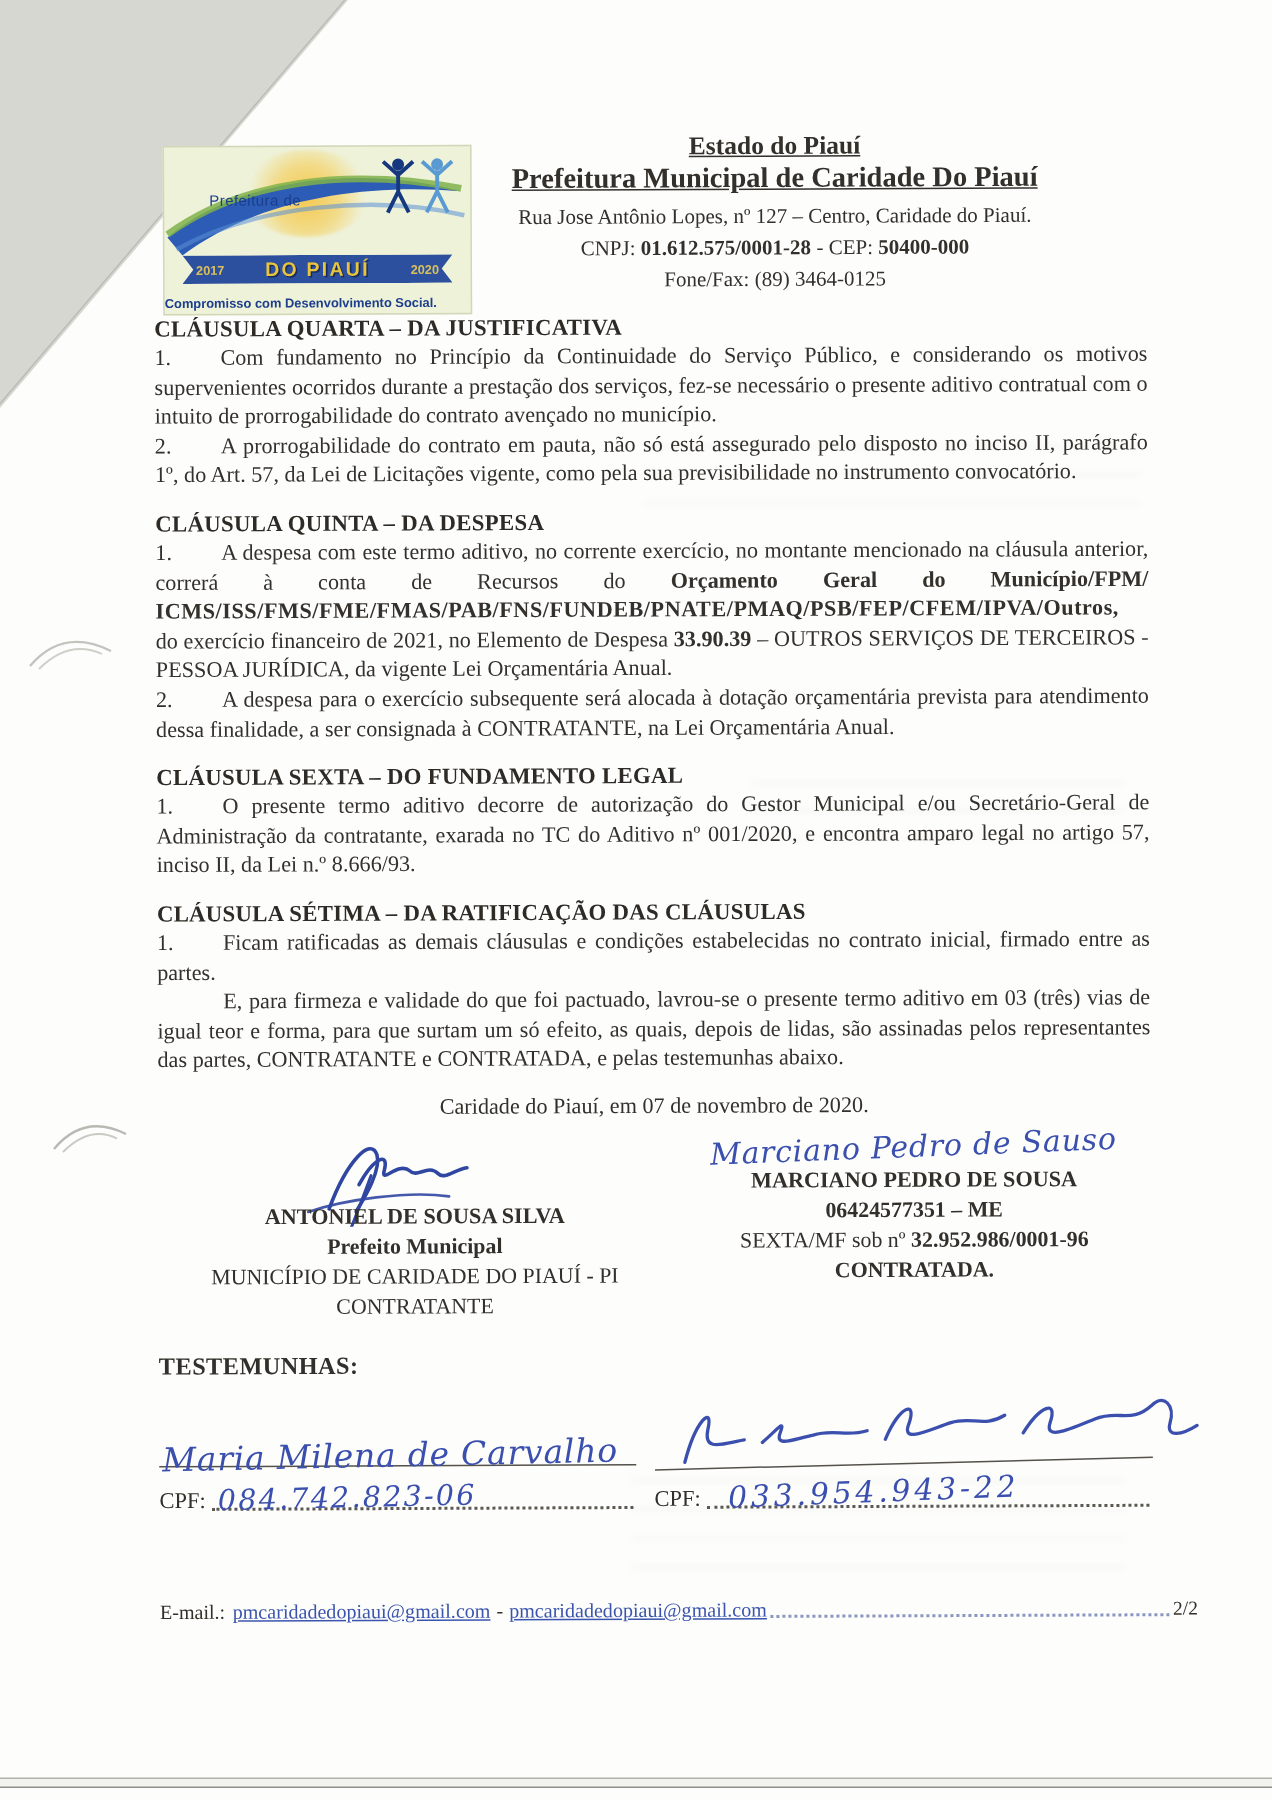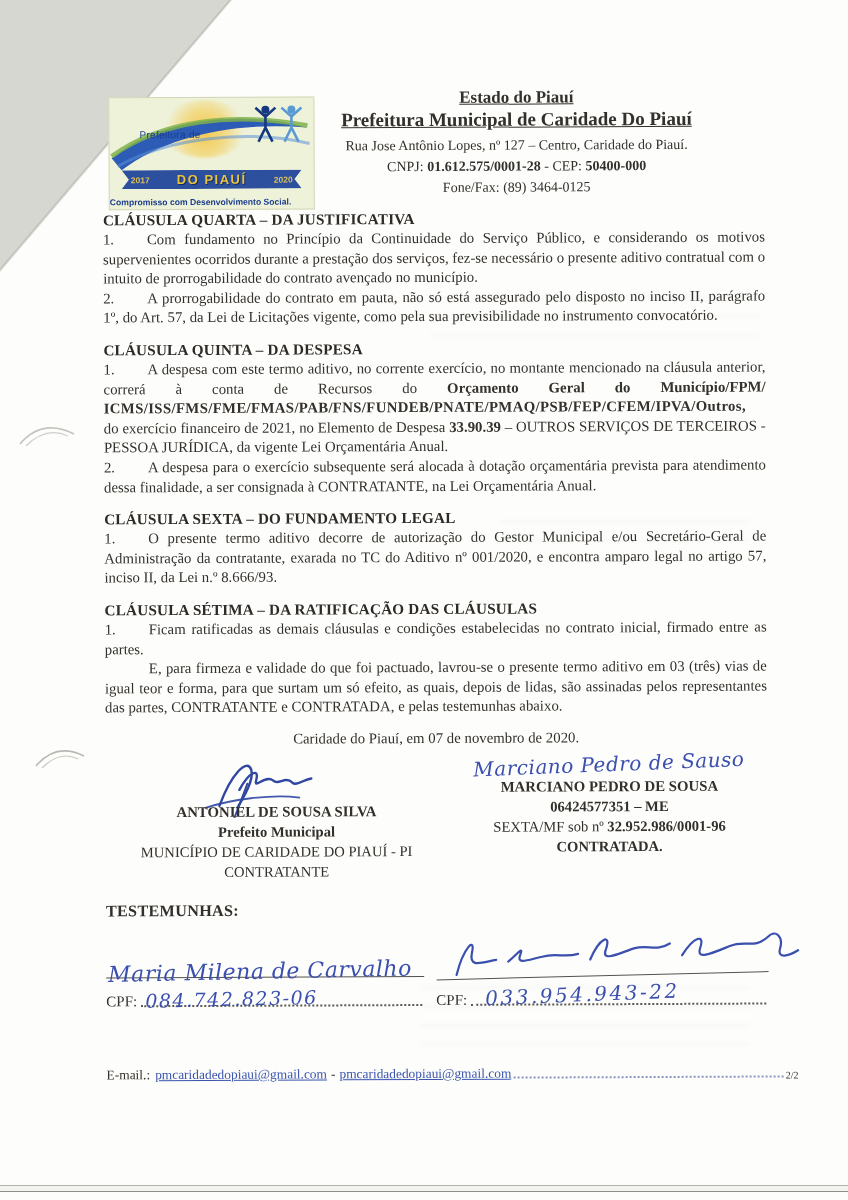--- a/index.html
+++ b/index.html
@@ -87,21 +87,21 @@
   .hw-cpf { position:absolute; left:4px; bottom:-5px; font-size:19px; letter-spacing:1.5px; white-space:nowrap; transform:rotate(-1deg); }
   .wit-r .hw-cpf { font-size:20px; letter-spacing:2.5px; left:14px; bottom:-3px; transform:rotate(-2deg); }
 
   
   .foot { position:absolute; left:104px; top:1066px; width:692px;
     display:flex; align-items:flex-end; font-size:13.4px; }
   .foot a { color:#3b55ae; text-decoration:underline; cursor:pointer; }
   .f-sep { margin:0 4px; }
   .f-label { margin-right:5px; }
   .f-dots { flex:1; border-bottom:2px dotted #8a97c2; margin:0 1px 3px 2px; height:10px; }
-  .f-page { font-size:10px; margin-left:1px; }
+  .f-page { font-size:13px; margin-left:1px; }
 </style>
 </head>
 <body>
 
 <div class="page">
 
   <div class="fold"></div>
   <div class="fold-line"></div>
   <svg class="arc" style="left:14px;top:414px" width="66" height="36">
     <path d="M6 30 Q28 4 60 20" fill="none" stroke="#c4c4be" stroke-width="1.6"></path>

